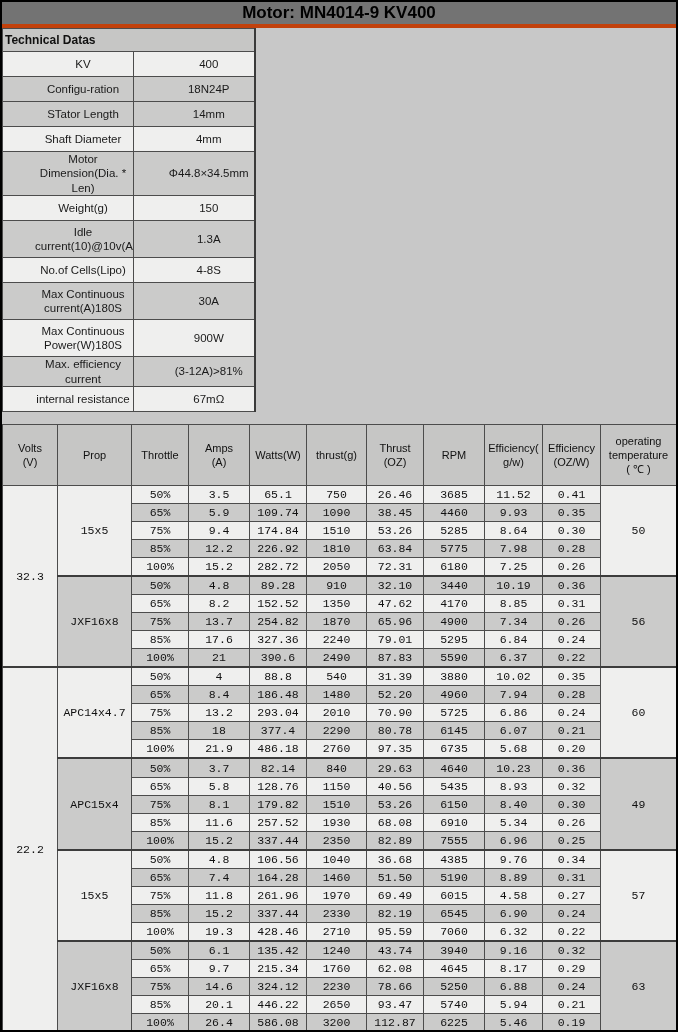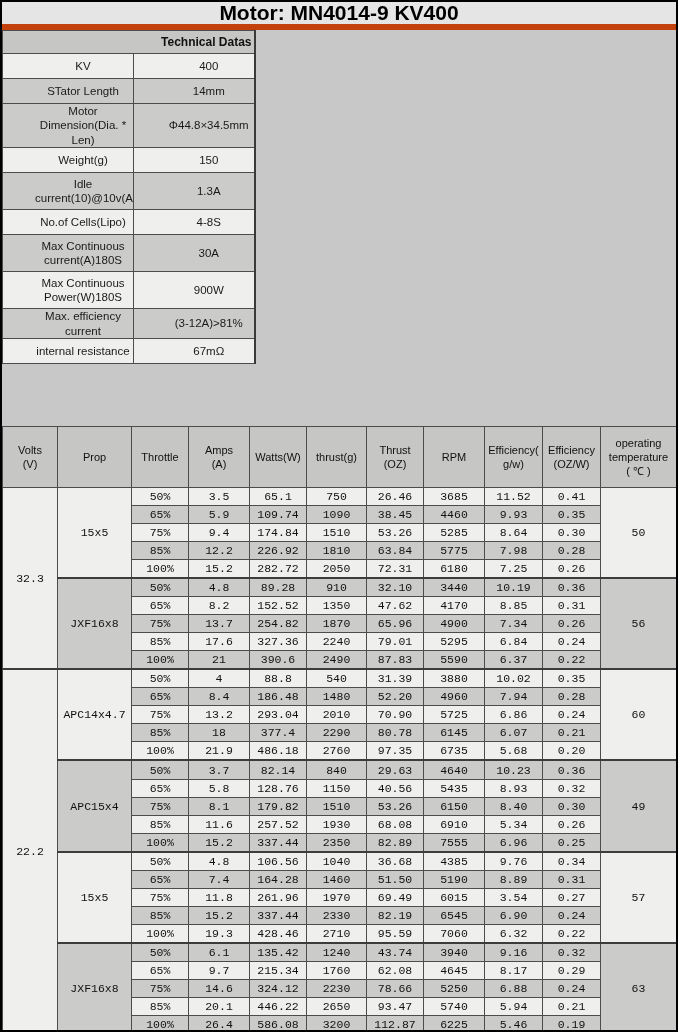--- a/index.html
+++ b/index.html
@@ -4,32 +4,32 @@
 <style>
   html,body { margin:0; padding:0; background:#ffffff; }
   .screen {
     position:relative; width:678px; height:1032px; box-sizing:border-box;
     border:2px solid #000; background:#c8c8c8; overflow:hidden;
     font-family:"Liberation Sans", sans-serif; color:#1a1a1a;
     -webkit-font-smoothing:antialiased;
   }
   .title-bar {
     height:22px; line-height:22px; box-sizing:content-box;
-    background:#e5e5e5; border-bottom:6px solid #c2410c;
-    text-align:center; font-weight:bold; font-size:21px; color:#000;
+    background:#737373; border-bottom:4px solid #c2410c;
+    text-align:center; font-weight:bold; font-size:17px; color:#000;
   }
   .tech-region { height:396px; position:relative; }
   table { border-collapse:collapse; }
   td,th { border:1px solid #4c4c4c; padding:0 2px; overflow:hidden; }
 
   
   .tech { width:252px; table-layout:fixed; border-right:2px solid #3a3a3a; }
   .tech th.tech-head {
     height:22px; background:#c6c6c5; font-size:12px; font-weight:bold;
-    text-align:right; color:#111;
+    text-align:left; color:#111;
   }
   .tech td { font-size:11.5px; text-align:center; vertical-align:middle; line-height:1.25;padding-left:32px; }
   .tech tr.norm td { height:24px; }
   .tech tr.tall td { height:36px; }
 
   
   .light { background:#efefee; }
   .gray  { background:#cbcbca; }
 
   
@@ -63,22 +63,30 @@
         <tr>
           <th class="tech-head" colspan="2">Technical Datas</th>
         </tr>
       </thead>
       <tbody>
           <tr class="norm">
             <td class="light">KV</td>
             <td class="light">400</td>
           </tr>
           <tr class="norm">
+            <td class="gray">Configu-ration</td>
+            <td class="gray">18N24P</td>
+          </tr>
+          <tr class="norm">
             <td class="gray">STator Length</td>
             <td class="gray">14mm</td>
+          </tr>
+          <tr class="norm">
+            <td class="light">Shaft Diameter</td>
+            <td class="light">4mm</td>
           </tr>
           <tr class="tall">
             <td class="gray">Motor Dimension(Dia. * Len)</td>
             <td class="gray">Φ44.8×34.5mm</td>
           </tr>
           <tr class="norm">
             <td class="light">Weight(g)</td>
             <td class="light">150</td>
           </tr>
           <tr class="tall">
@@ -378,21 +386,21 @@
           <td class="gray">8.89</td>
           <td class="gray">0.31</td>
         </tr>
         <tr>
           <td class="light">75%</td>
           <td class="light">11.8</td>
           <td class="light">261.96</td>
           <td class="light">1970</td>
           <td class="light">69.49</td>
           <td class="light">6015</td>
-          <td class="light">3.54</td>
+          <td class="light">4.58</td>
           <td class="light">0.27</td>
         </tr>
         <tr>
           <td class="gray">85%</td>
           <td class="gray">15.2</td>
           <td class="gray">337.44</td>
           <td class="gray">2330</td>
           <td class="gray">82.19</td>
           <td class="gray">6545</td>
           <td class="gray">6.90</td>

